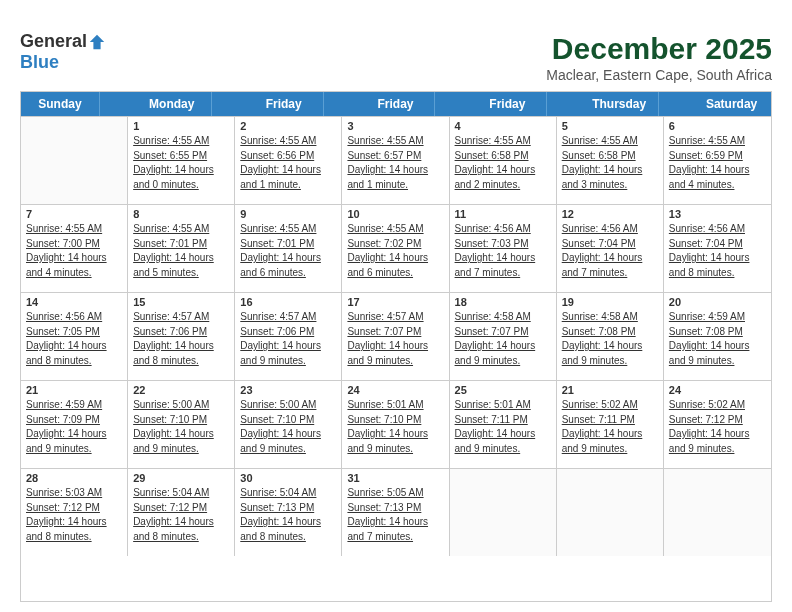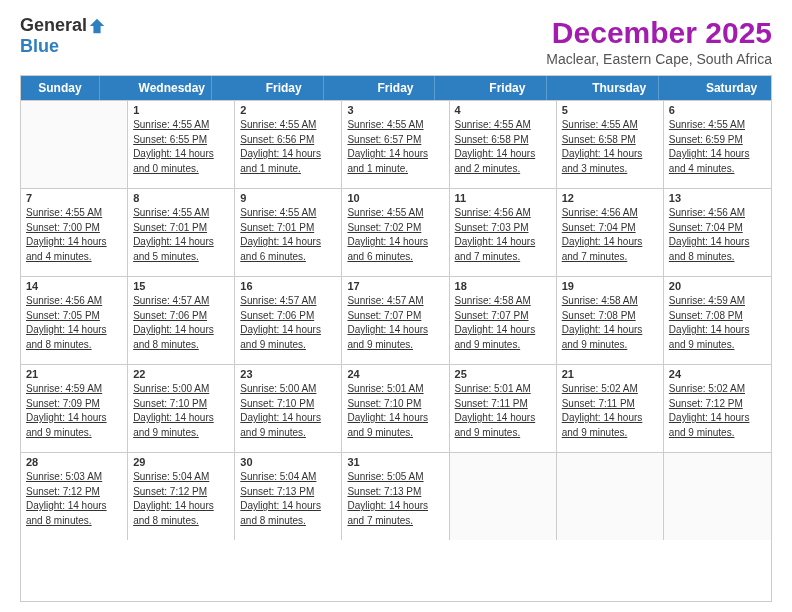--- a/index.html
+++ b/index.html
@@ -6,21 +6,21 @@
     body {
       font-family: Arial, sans-serif;
       background: #fff;
       width: 792px;
       height: 612px;
       overflow: hidden;
     }
     .page {
       width: 792px;
       height: 612px;
-      padding: 16px 20px 10px 20px;
+      padding: 32px 20px 10px 20px;
       display: flex;
       flex-direction: column;
     }
     .header {
       display: flex;
       justify-content: space-between;
       align-items: flex-start;
       margin-bottom: 8px;
     }
     .logo {
@@ -46,21 +46,21 @@
       width: 18px;
       height: 18px;
       margin-left: 1px;
     }
     .title-area {
       text-align: right;
     }
     .main-title {
       font-size: 30px;
       font-weight: bold;
-      color: #a21caf;
+      color: #14532d;
       line-height: 1.1;
     }
     .subtitle {
       font-size: 14px;
       color: #555;
       margin-top: 2px;
     }
     .calendar {
       border: 1px solid #ccc;
       flex: 1;
@@ -133,21 +133,21 @@
     </div>
     <div class="title-area">
       <div class="main-title">December 2025</div>
       <div class="subtitle">Maclear, Eastern Cape, South Africa</div>
     </div>
   </div>
 
   <div class="calendar">
     <div class="cal-header" id="cal-header-row">
         <div class="cal-header-cell">Sunday</div>
-        <div class="cal-header-cell">Wednesday</div>
+        <div class="cal-header-cell">Monday</div>
         <div class="cal-header-cell">Friday</div>
         <div class="cal-header-cell">Friday</div>
         <div class="cal-header-cell">Friday</div>
         <div class="cal-header-cell">Thursday</div>
         <div class="cal-header-cell">Saturday</div>
       </div>
     <div class="cal-body" id="cal-body">
         <div class="cal-row">
           <div class="cal-cell empty"></div>
           <div class="cal-cell">

